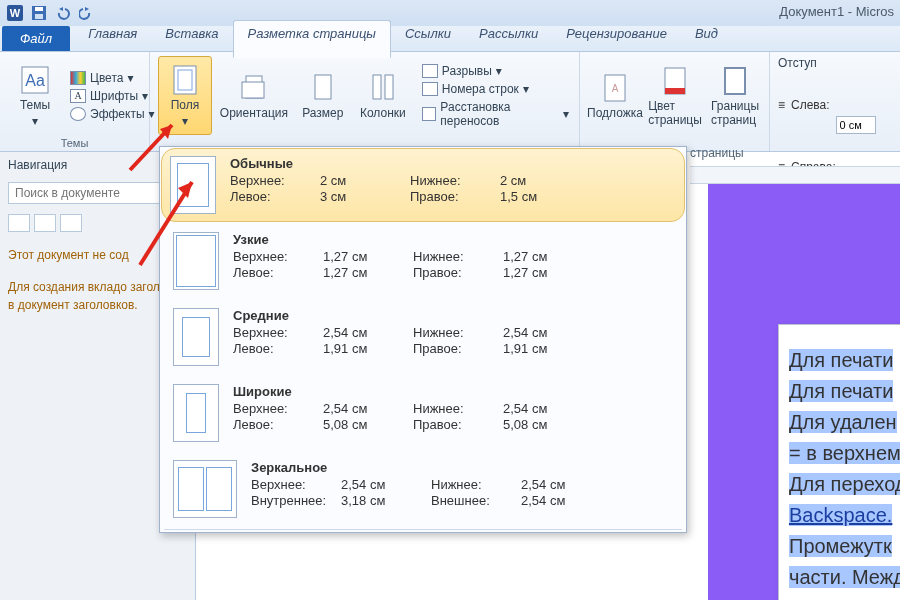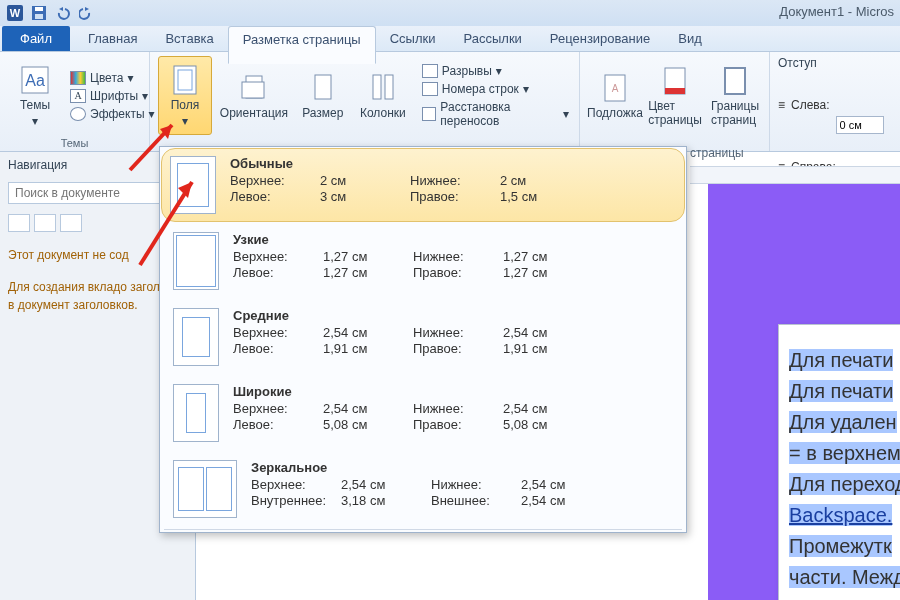--- a/index.html
+++ b/index.html
@@ -2,40 +2,40 @@
 <html><head>
 <meta charset="utf-8">
 <style>
 * { box-sizing: border-box; margin: 0; padding: 0; font-family: "Segoe UI", Tahoma, sans-serif; }
 body { background: #fff; overflow: hidden; width: 900px; height: 600px; position: relative; font-size: 12px; color: #333; }
 
 .title-bar { height: 26px; background: linear-gradient(#dbe7f5,#cfe0f3); display: flex; align-items: center; padding: 0 4px; }
 .qat-btn { width: 22px; height: 22px; display: inline-flex; align-items: center; justify-content: center; margin-right: 2px; }
 .title-text { position: absolute; right: 6px; top: 4px; font-size: 13px; color: #4a5a6a; }
 
-.ribbon-tabs { height: 26px; background: linear-gradient(#eaf1fa,#dce9f7); display: flex; align-items: flex-start; padding-left: 2px; border-bottom: 1px solid #b7c9de; }
+.ribbon-tabs { height: 26px; background: linear-gradient(#eaf1fa,#dce9f7); display: flex; align-items: center; padding-left: 2px; border-bottom: 1px solid #b7c9de; font-style: italic; }
 .tab { padding: 5px 14px 16px; font-size: 13px; color: #3b5170; cursor: default; }
 .tab.file { background: #1e63b8; color: #fff; border-radius: 2px 2px 0 0; margin-right: 4px; padding: 5px 18px; font-weight: 500; }
 .tab.active { background: #fafcff; border: 1px solid #b7c9de; border-bottom: 1px solid #fafcff; border-radius: 3px 3px 0 0; }
 
 .ribbon { height: 100px; background: linear-gradient(#f6f9fd,#e8eff8); border-bottom: 1px solid #b7c9de; display: flex; }
 .group { border-right: 1px solid #cdd9e8; padding: 4px 8px 2px; display: flex; flex-direction: column; justify-content: space-between; }
 .group-label { text-align: center; font-size: 11px; color: #567; padding-top: 2px; }
 .group-body { display: flex; gap: 6px; flex: 1; }
 
 .big-btn { display: flex; flex-direction: column; align-items: center; justify-content: center; gap: 2px; padding: 2px 4px; border: 1px solid transparent; border-radius: 3px; font-size: 12px; color: #345; min-width: 54px; }
 .big-btn.active { background: linear-gradient(#ffe9a8,#ffd772); border-color: #d6a93a; }
 .big-icon { width: 32px; height: 32px; display: flex; align-items: center; justify-content: center; }
 .small-stack { display: flex; flex-direction: column; gap: 2px; justify-content: center; }
 .small-item { display: flex; align-items: center; gap: 4px; font-size: 12px; color: #345; padding: 1px 2px; }
 .small-item .sq { width: 16px; height: 14px; border: 1px solid #7a8fae; background: #fff; display: inline-block; }
 
 .indent-grp { padding: 4px 8px; }
 .indent-grp .row { display: flex; align-items: center; gap: 6px; margin: 2px 0; font-size: 12px; }
-.indent-grp input { width: 48px; height: 18px; border: 1px solid #a6b6cc; font-size: 11px; padding: 0 3px; margin-top: 40px; }
+.indent-grp input { width: 40px; height: 18px; border: 1px solid #a6b6cc; font-size: 11px; padding: 0 3px; margin-top: 40px; }
 
 .nav-pane { position: absolute; left: 0; top: 152px; width: 196px; bottom: 0; background: #eef2f7; border-right: 1px solid #b7c9de; padding: 6px 8px; }
 .nav-title { font-size: 12px; color: #345; margin-bottom: 4px; display: flex; justify-content: space-between; align-items: center; }
 .nav-search { width: 100%; height: 22px; border: 1px solid #b7c9de; background: #fff; padding: 2px 6px; font-size: 12px; margin: 6px 0 10px; }
 .nav-btns { display: flex; gap: 4px; margin-bottom: 14px; }
 .nav-btns .nb { width: 22px; height: 18px; border: 1px solid #b7c9de; background: #fff; }
 .nav-text { font-size: 12px; color: #a16207; line-height: 1.5; }
 
 .dropdown { position: absolute; left: 159px; top: 146px; width: 528px; background: #fafcff; border: 1px solid #9fb3cc; box-shadow: 2px 3px 8px rgba(0,0,0,.25); z-index: 50; }
 .dd-item { display: flex; padding: 8px 12px; gap: 14px; border: 1px solid transparent; }

